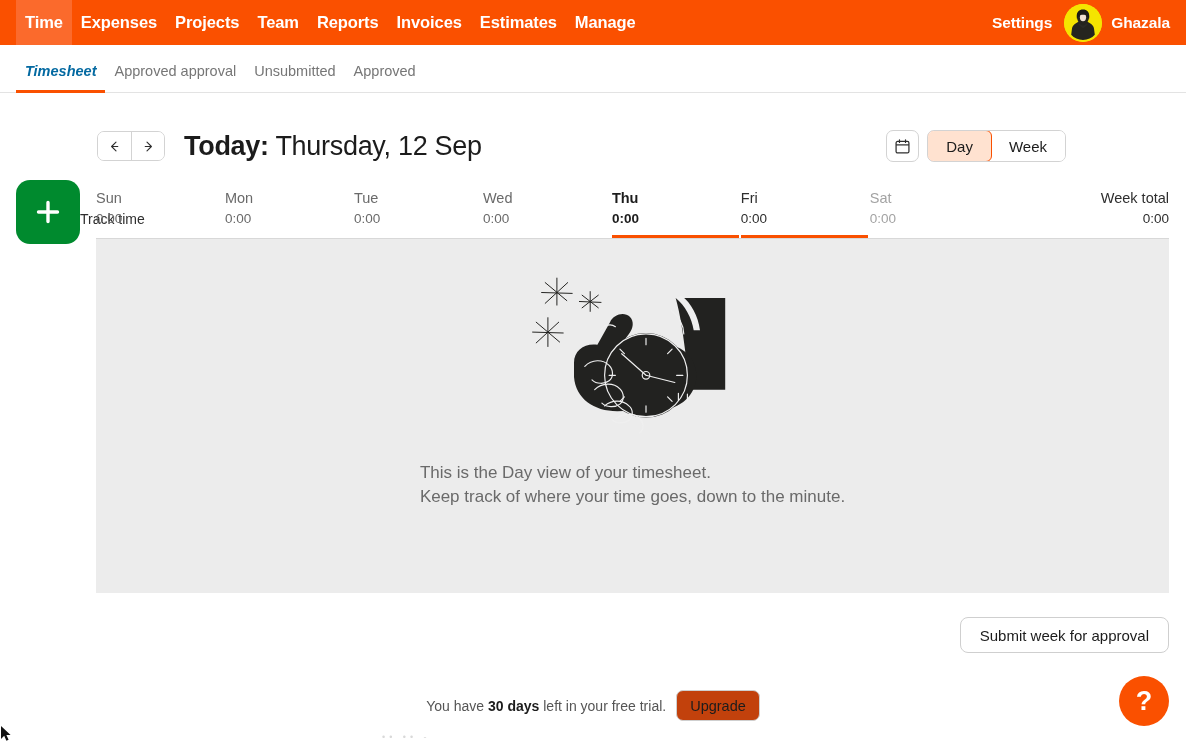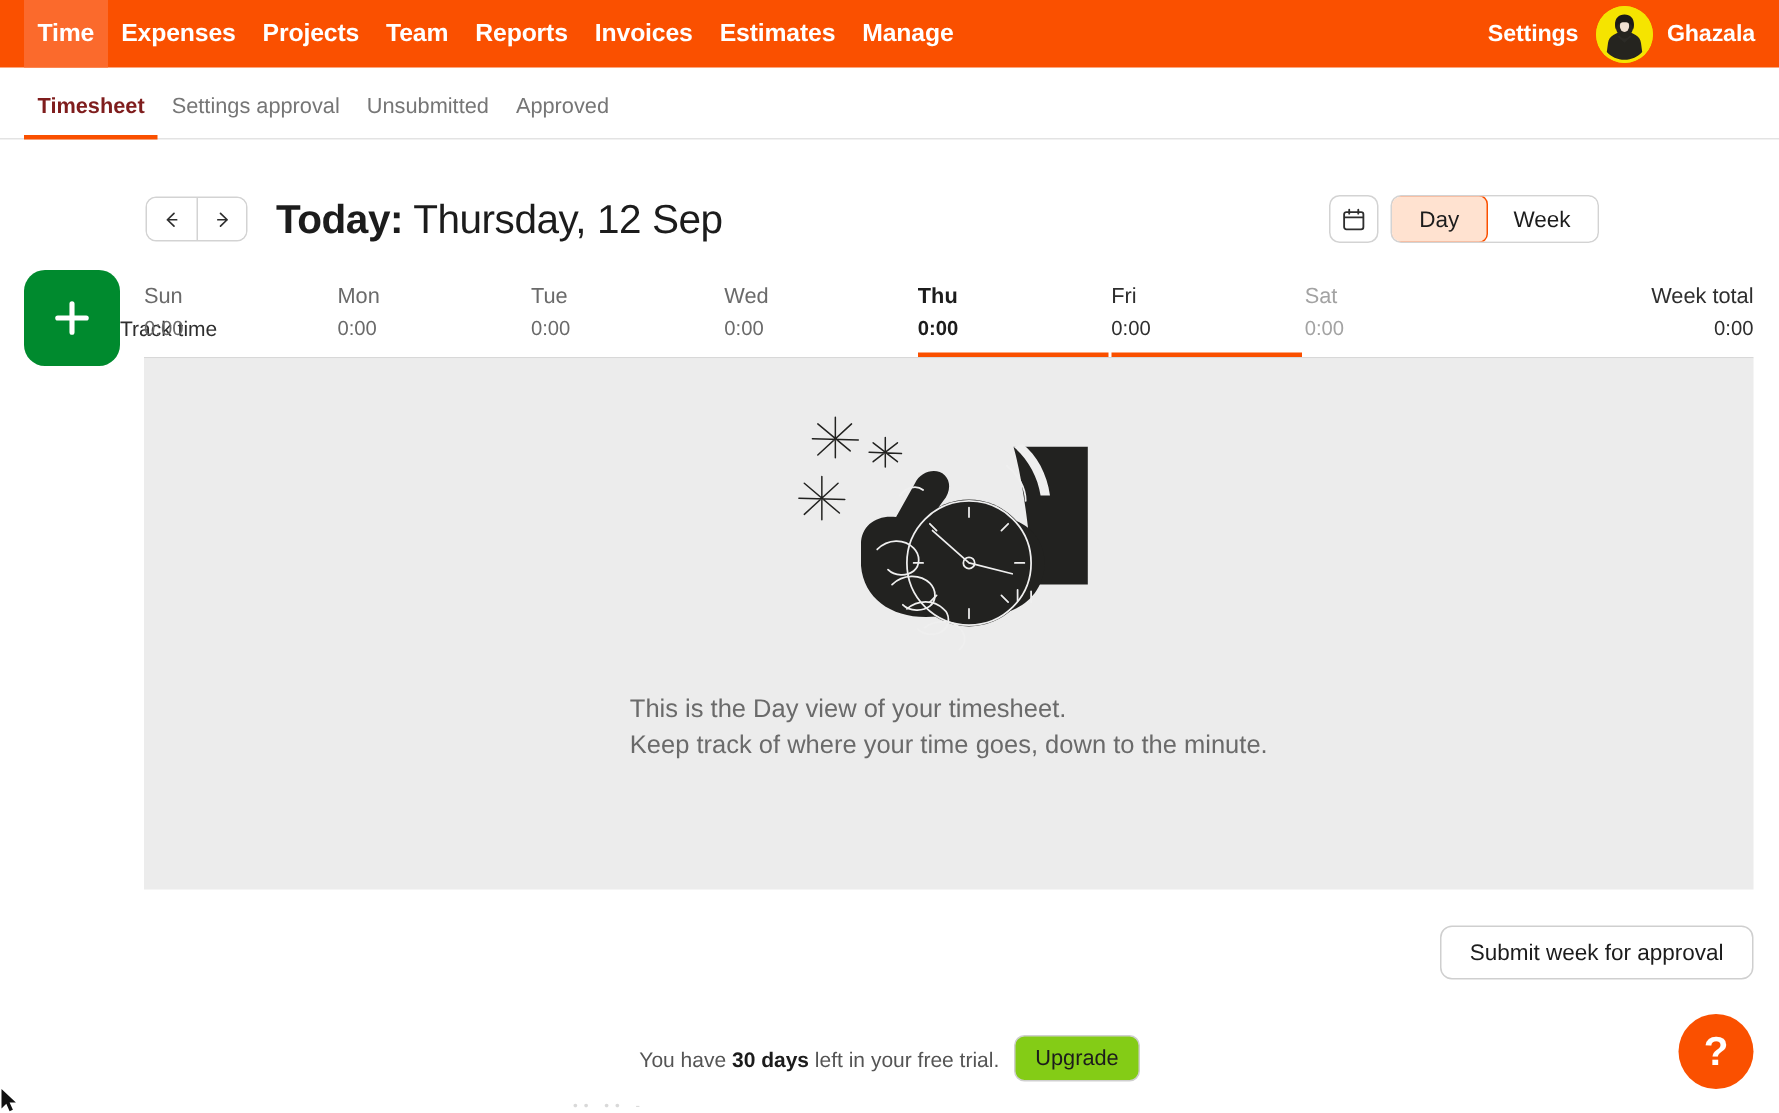--- a/index.html
+++ b/index.html
@@ -52,21 +52,21 @@
     position: absolute; left: 0; top: 45px; width: 1186px; height: 48px;
     border-bottom: 1px solid #e3e3e3;
     display: flex; align-items: flex-end; padding-left: 16px;
   }
   .subtab {
     position: relative;
     font-size: 14.5px; color: #767676;
     padding: 0 9px 13px 9px;
     cursor: pointer; white-space: nowrap;
   }
-  .subtab.active { color: #7f1d1d; font-weight: bold; }
+  .subtab.active { color: #0369a1; font-weight: bold; font-style: italic; }
   .subtab.active:after {
     content: ""; position: absolute; left: 0; right: 0; bottom: -1px;
     height: 3px; background: #fa5000;
   }
 
   
   .date-row {
     position: absolute; left: 0; top: 120px; width: 1086px; height: 52px;
     display: flex; align-items: center;
   }
@@ -152,21 +152,21 @@
   }
 
   
   .trial-row {
     position: absolute; left: 0; top: 690px; width: 1186px;
     display: flex; justify-content: center; align-items: center; gap: 10px;
   }
   .trial-text { font-size: 14px; color: #555; }
   .trial-text b { color: #1c1c1c; font-weight: bold; }
   .upgrade-btn {
-    border: 1px solid #cfcfcf; border-radius: 7px; background: #84cc16;
+    border: 1px solid #cfcfcf; border-radius: 7px; background: #c2410c;
     padding: 0 13px; height: 31px; display: flex; align-items: center;
     font-size: 14.5px; color: #1c1c1c; cursor: pointer;
   }
 
   
   .track {
     position: absolute; left: 16px; top: 180px;
     display: flex; flex-direction: row; align-items: center; cursor: pointer;
   }
   .track-btn {
@@ -240,21 +240,21 @@
             <path d="M15.6 19.6c.9 1.3 2 2 3.4 2s2.5-.7 3.4-2l1.4.8-4.8 4.1-4.8-4.1z" fill="#2b2a26"></path>
           </svg>
         </div>
         <span class="username">Ghazala</span>
       </div>
     </div>
   </div>
 
   <div class="subnav">
     <div class="subtab active"><span>Timesheet</span></div>
-    <div class="subtab"><span>Settings approval</span></div>
+    <div class="subtab"><span>Approved approval</span></div>
     <div class="subtab"><span>Unsubmitted</span></div>
     <div class="subtab"><span>Approved</span></div>
   </div>
 
   <div class="date-row">
     <div class="arrows">
       <div class="arrow-btn">
         <svg width="15" height="15" viewBox="0 0 16 16">
           <path d="M9.6 3.4 4.9 8l4.7 4.6M4.9 8h6.6" stroke="#2e2e2e" stroke-width="1.2" fill="none" stroke-linecap="round" stroke-linejoin="round"></path>
         </svg>

